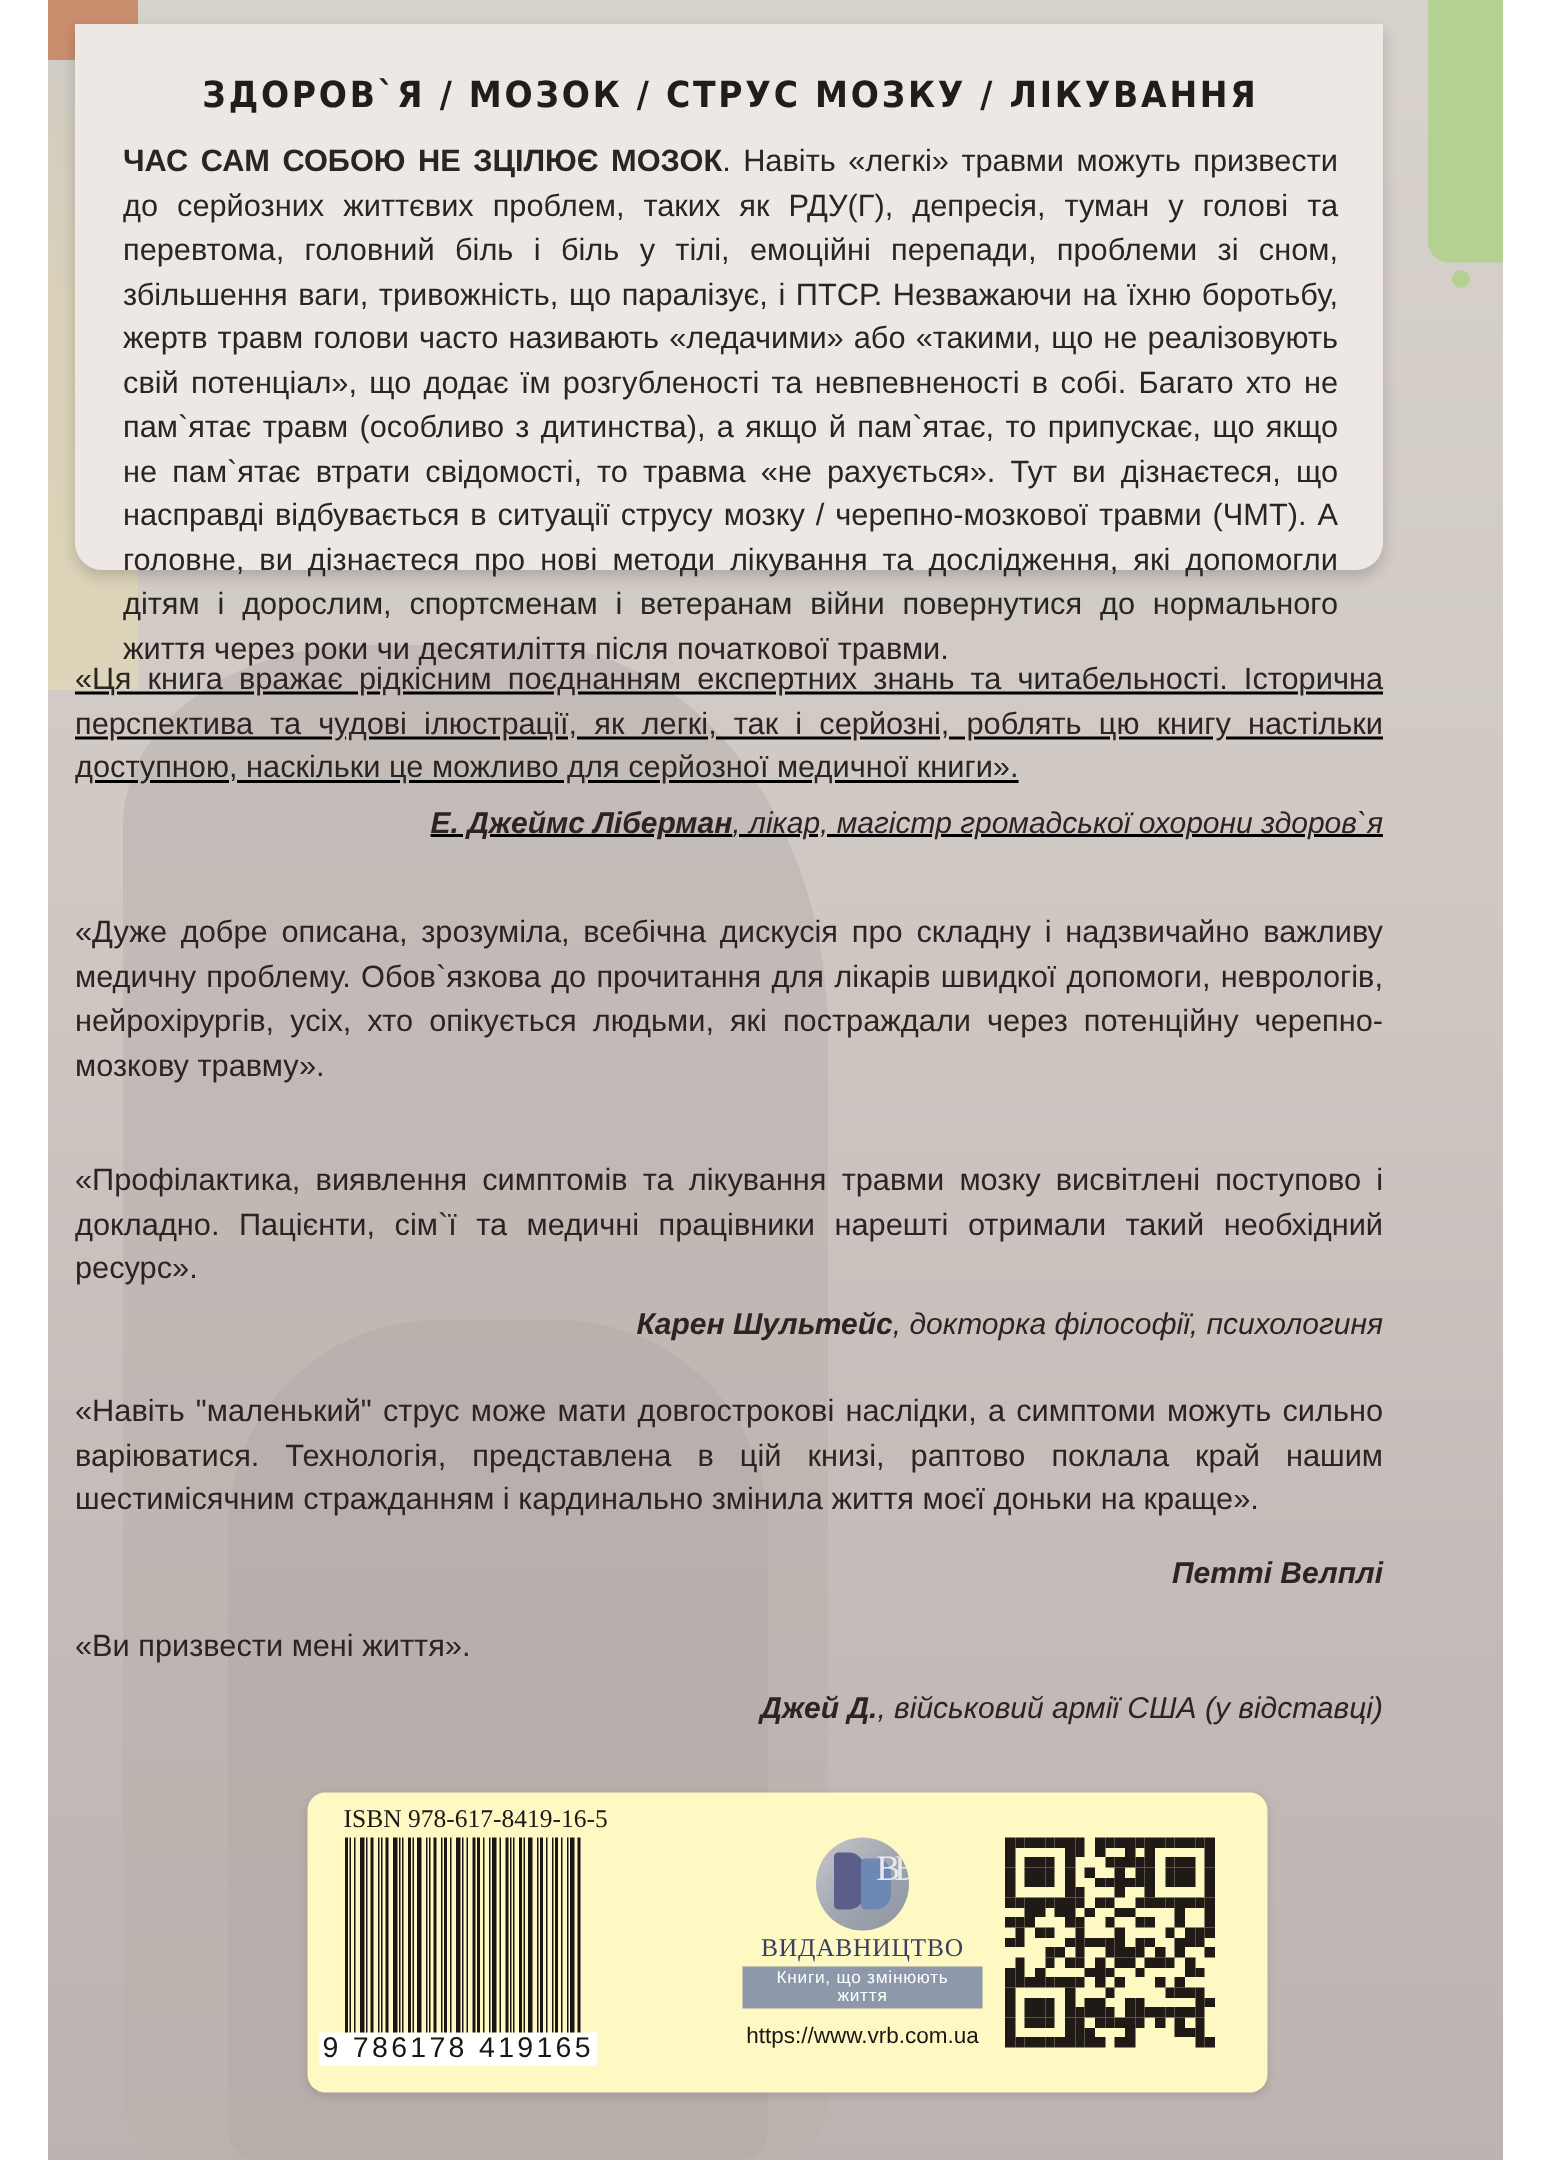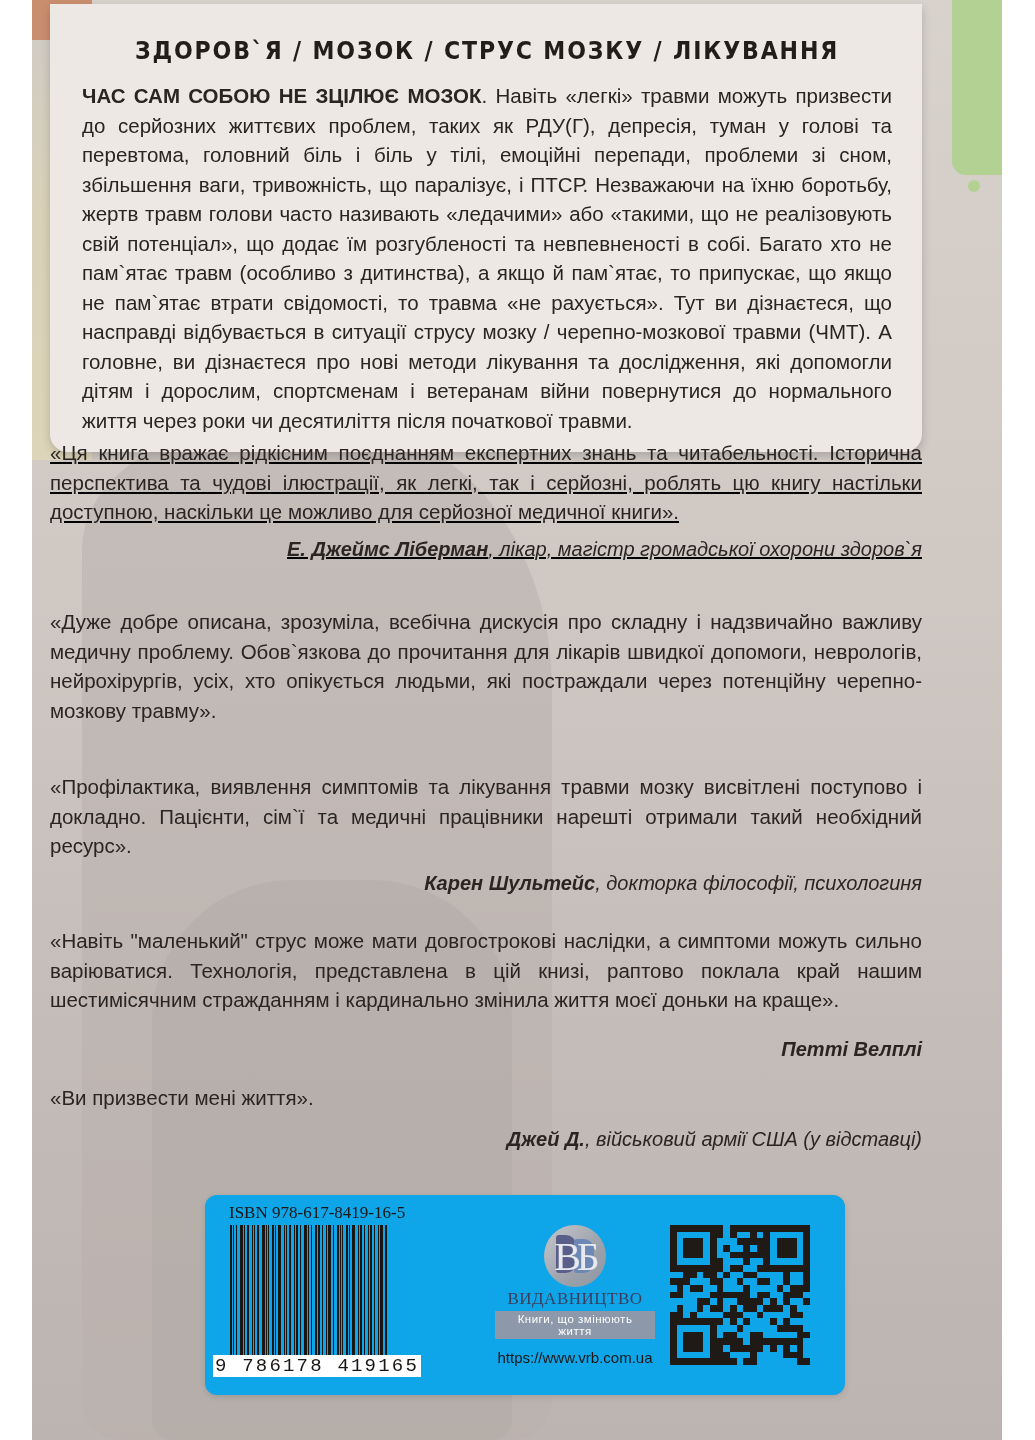--- a/index.html
+++ b/index.html
@@ -16,21 +16,21 @@
   .silhouette {
     position: absolute; left: 50px; top: 430px; width: 470px; height: 1010px;
     background: #b9b1ad; opacity: 0.55;
     border-radius: 160px 200px 40px 40px / 120px 260px 40px 40px;
   }
   .silhouette-2 {
     position: absolute; left: 120px; top: 880px; width: 360px; height: 560px;
     background: #b0a8a4; opacity: 0.45; border-radius: 140px 140px 20px 20px;
   }
   .top-card {
-    position: absolute; left: 50px; top: 4px; width: 872px; height: 448px;
+    position: absolute; left: 50px; top: 16px; width: 872px; height: 364px;
     background: #ede8e4; border-radius: 0 0 18px 18px;
     box-shadow: 0 4px 10px rgba(0,0,0,0.18);
     box-sizing: border-box; padding: 28px 30px 0 32px;
   }
   .category {
     text-align: center; font-family: "DejaVu Sans", sans-serif; font-weight: bold;
     font-size: 24px; letter-spacing: 2px; color: #221d1b; margin: 5px 0 16px 0;
     transform: scaleX(0.92);
   }
   .blurb {
@@ -50,31 +50,31 @@
   .r1 { position: absolute; top: 0; left: 0; width: 872px; text-decoration: underline; }
   .r2 { position: absolute; top: 149px; left: 0; width: 872px; margin-top: 20px; }
   .r3 { position: absolute; top: 334px; left: 0; width: 872px; }
   .r4 { position: absolute; top: 488px; left: 0; width: 872px; }
   .r5 { position: absolute; top: 645px; left: 0; width: 872px; }
   .r2 .attrib { margin-top: 22px; }
   .r4 .attrib { margin-top: 20px; }
   .r5 .attrib { margin-top: 12px; }
   .barcode-card {
     position: absolute; left: 205px; top: 1195px; width: 640px; height: 200px;
-    background: #0ea5e9; border-radius: 12px; box-shadow: 0 2px 6px rgba(0,0,0,0.12);
+    background: #fef9c3; border-radius: 12px; box-shadow: 0 2px 6px rgba(0,0,0,0.12);
   }
   .isbn-text { position: absolute; left: 24px; top: 8px; font-family: "Liberation Serif", serif; font-size: 17px; color: #1a1614; }
   .barcode { position: absolute; left: 25px; top: 30px; width: 160px; height: 140px; display: flex; align-items: flex-start; }
   .barcode span { display: block; height: 132px; background: #1a1614; margin-right: 1px; }
-  .barcode-digits { position: absolute; left: 8px; top: 160px; font-family: Liberation Mono, monospace; font-size: 19px; letter-spacing: 2.2px; color: #1a1614; background: #fff; padding: 0 2px; }
+  .barcode-digits { position: absolute; left: 8px; top: 160px; font-family: Liberation Sans, sans-serif; font-size: 19px; letter-spacing: 2.2px; color: #1a1614; background: #fff; padding: 0 2px; }
   .publisher { position: absolute; left: 290px; top: 30px; width: 160px; text-align: center; }
   .pub-logo { width: 62px; height: 62px; margin: 0 auto; border-radius: 50%; background: linear-gradient(135deg, #c7c8cc 0%, #9fa4ad 55%, #8d96a2 100%); position: relative; overflow: hidden; }
   .pub-logo .b1 { position: absolute; left: 12px; top: 10px; width: 20px; height: 38px; background: #5a5f8a; border-radius: 3px 10px 10px 3px; }
   .pub-logo .b2 { position: absolute; left: 30px; top: 14px; width: 20px; height: 34px; background: #6e88b5; border-radius: 3px 10px 10px 3px; }
-  .pub-logo .glyph { position: absolute; left: 0; top: 8px; width: 62px; text-align: center; font-family: "Liberation Serif", serif; font-size: 40px; color: #e8e9ee; letter-spacing: -4px; }
+  .pub-logo .glyph { position: absolute; left: 0; top: 8px; width: 62px; text-align: right; font-family: "Liberation Serif", serif; font-size: 24px; color: #e8e9ee; letter-spacing: -4px; }
   .pub-name1, .pub-name2 { font-family: "Liberation Serif", serif; font-size: 17px; color: #3a3f60; line-height: 20px; letter-spacing: 0.5px; }
   .pub-name1 { margin-top: 2px; }
   .pub-slogan { display: inline-block; margin-top: 2px; background: #8d98ab; color: #ffffff; font-size: 11.5px; padding: 2px 6px; letter-spacing: 0.5px; }
   .pub-url { margin-top: 10px; font-size: 15px; color: #1a1614; }
   .qr { position: absolute; left: 465px; top: 30px; width: 140px; height: 140px; display: grid; grid-template-columns: repeat(21, 1fr); grid-template-rows: repeat(21, 1fr); }
   .qr i { display: block; }
   .qr i.on { background: #1f1a16; }
 </style>
 </head>
 <body>

